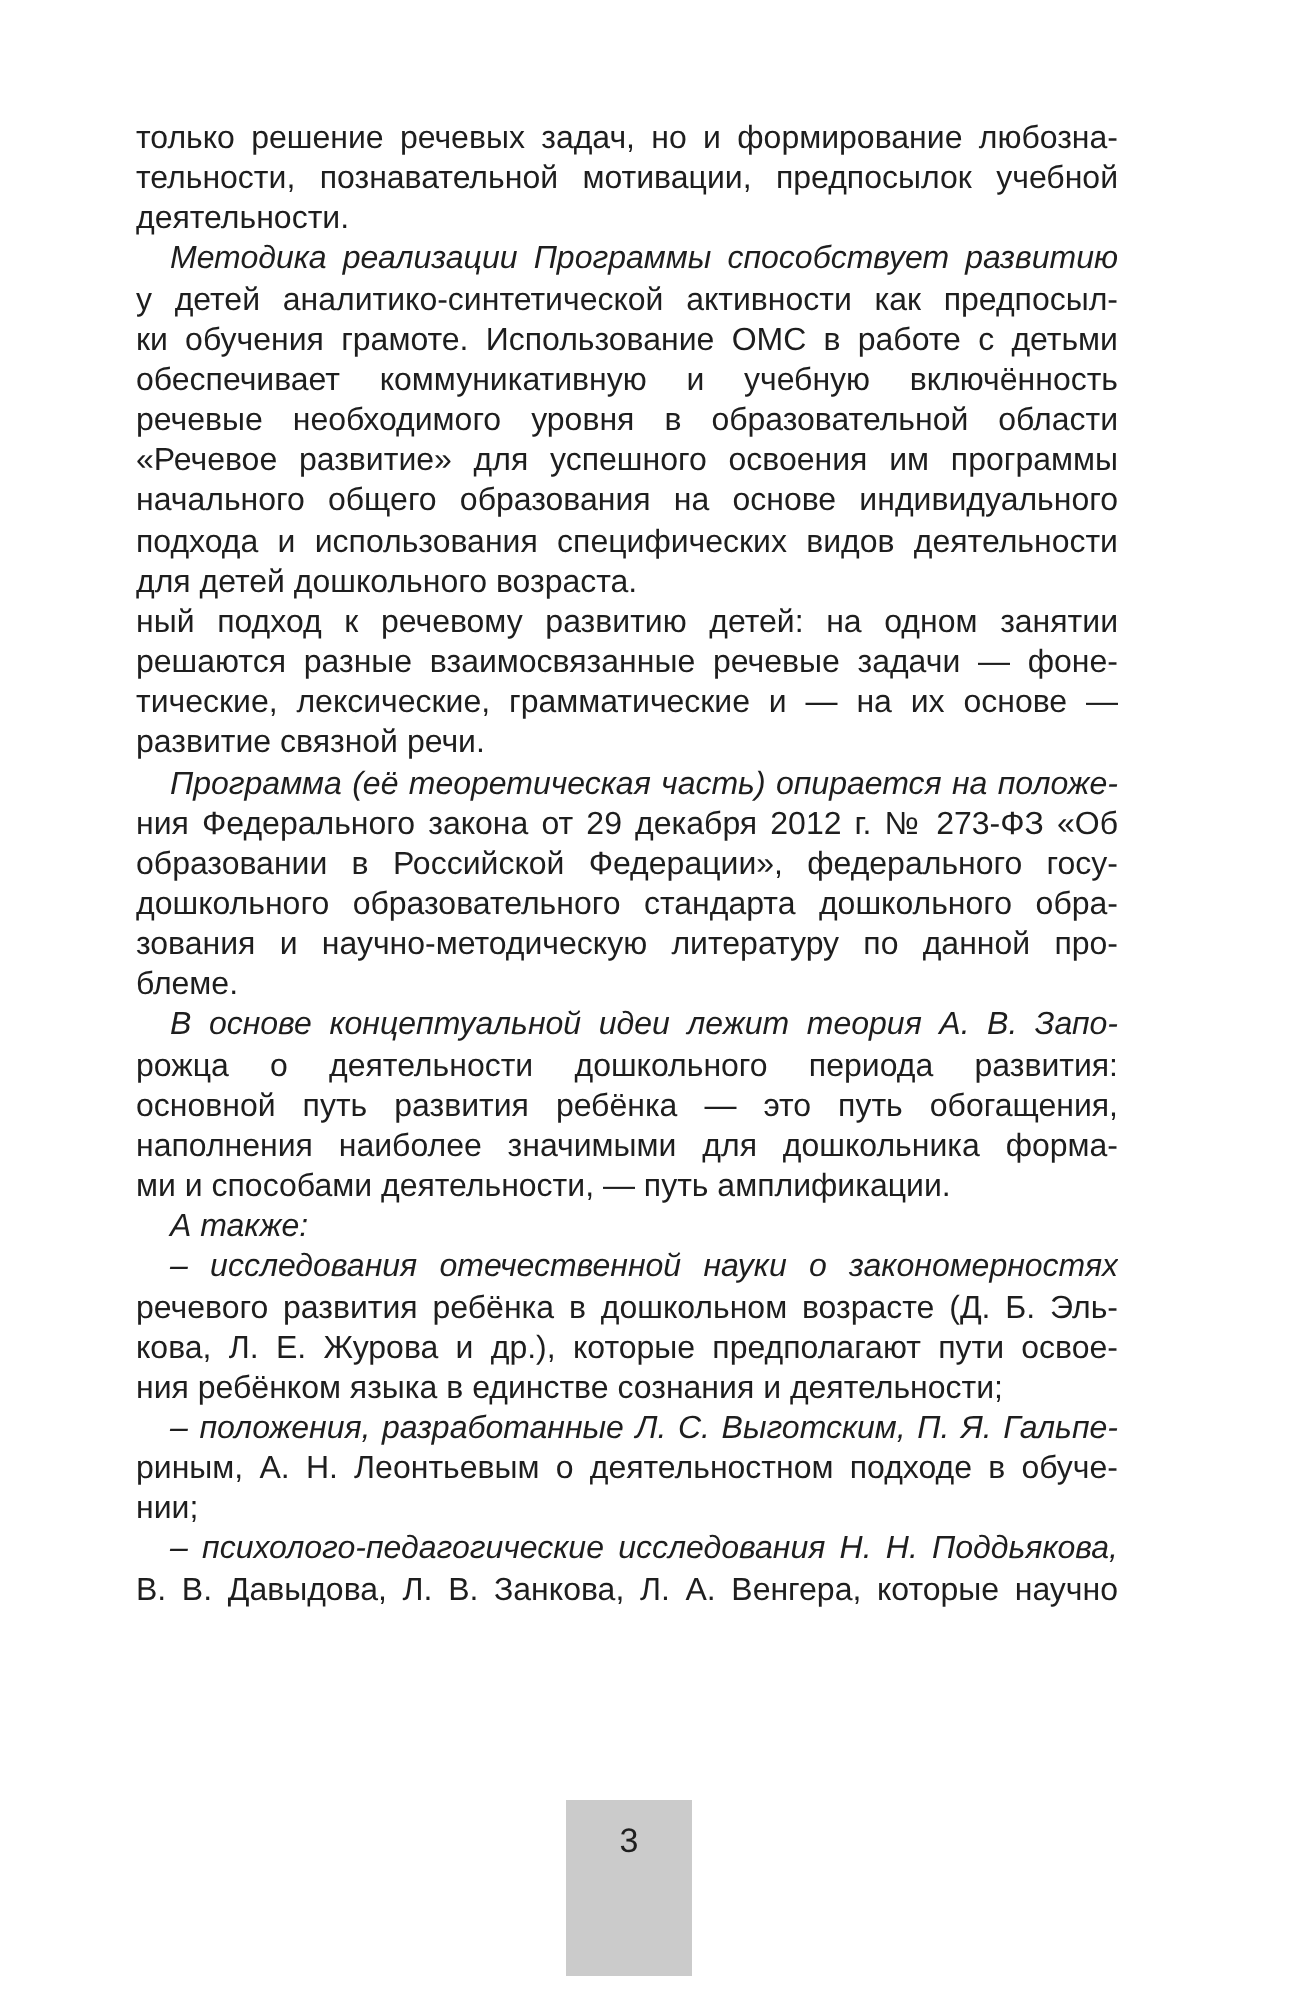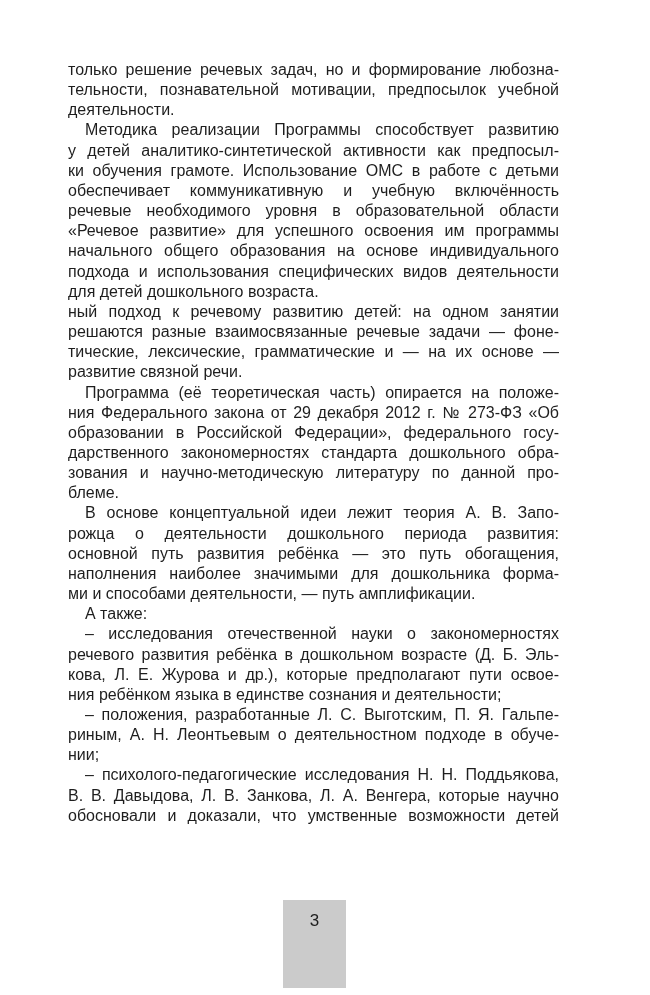--- a/index.html
+++ b/index.html
@@ -29,20 +29,21 @@
   .line.just {
     text-align: justify;
     text-align-last: justify;
   }
   .line.left {
     text-align: center;
     text-align-last: left;
   }
   .line.indent {
     text-indent: 17px;
+    font-style: italic;
   }
   .page-number-box {
     position: absolute;
     left: 283px;
     top: 900px;
     width: 63px;
     height: 88px;
     background: var(--footer_box, #cbcbcb);
     text-align: center;
   }
@@ -70,36 +71,35 @@
     <div class="line just">начального общего образования на основе индивидуального</div>
     <div class="line just">подхода и использования специфических видов деятельности</div>
     <div class="line left">для детей дошкольного возраста.</div>
     <div class="line just">ный подход к речевому развитию детей: на одном занятии</div>
     <div class="line just">решаются разные взаимосвязанные речевые задачи — фоне-</div>
     <div class="line just">тические, лексические, грамматические и — на их основе —</div>
     <div class="line left">развитие связной речи.</div>
     <div class="line indent just">Программа (её теоретическая часть) опирается на положе-</div>
     <div class="line just">ния Федерального закона от 29 декабря 2012 г. № 273-ФЗ «Об</div>
     <div class="line just">образовании в Российской Федерации», федерального госу-</div>
-    <div class="line just">дарственного закономерностях стандарта дошкольного обра-</div>
+    <div class="line just">дошкольного образовательного стандарта дошкольного обра-</div>
     <div class="line just">зования и научно-методическую литературу по данной про-</div>
     <div class="line left">блеме.</div>
     <div class="line indent just">В основе концептуальной идеи лежит теория А. В. Запо-</div>
     <div class="line just">рожца о деятельности дошкольного периода развития:</div>
     <div class="line just">основной путь развития ребёнка — это путь обогащения,</div>
     <div class="line just">наполнения наиболее значимыми для дошкольника форма-</div>
     <div class="line left">ми и способами деятельности, — путь амплификации.</div>
     <div class="line indent left">А также:</div>
     <div class="line indent just">– исследования отечественной науки о закономерностях</div>
     <div class="line just">речевого развития ребёнка в дошкольном возрасте (Д. Б. Эль-</div>
     <div class="line just">кова, Л. Е. Журова и др.), которые предполагают пути освое-</div>
     <div class="line left">ния ребёнком языка в единстве сознания и деятельности;</div>
     <div class="line indent just">– положения, разработанные Л. С. Выготским, П. Я. Гальпе-</div>
     <div class="line just">риным, А. Н. Леонтьевым о деятельностном подходе в обуче-</div>
     <div class="line left">нии;</div>
     <div class="line indent just">– психолого-педагогические исследования Н. Н. Поддьякова,</div>
     <div class="line just">В. В. Давыдова, Л. В. Занкова, Л. А. Венгера, которые научно</div>
-    <div class="line just">обосновали и доказали, что умственные возможности детей</div>
   </div>
 
 <div class="page-number-box">
   <span class="page-number">3</span>
 </div>
 
 </body></html>

